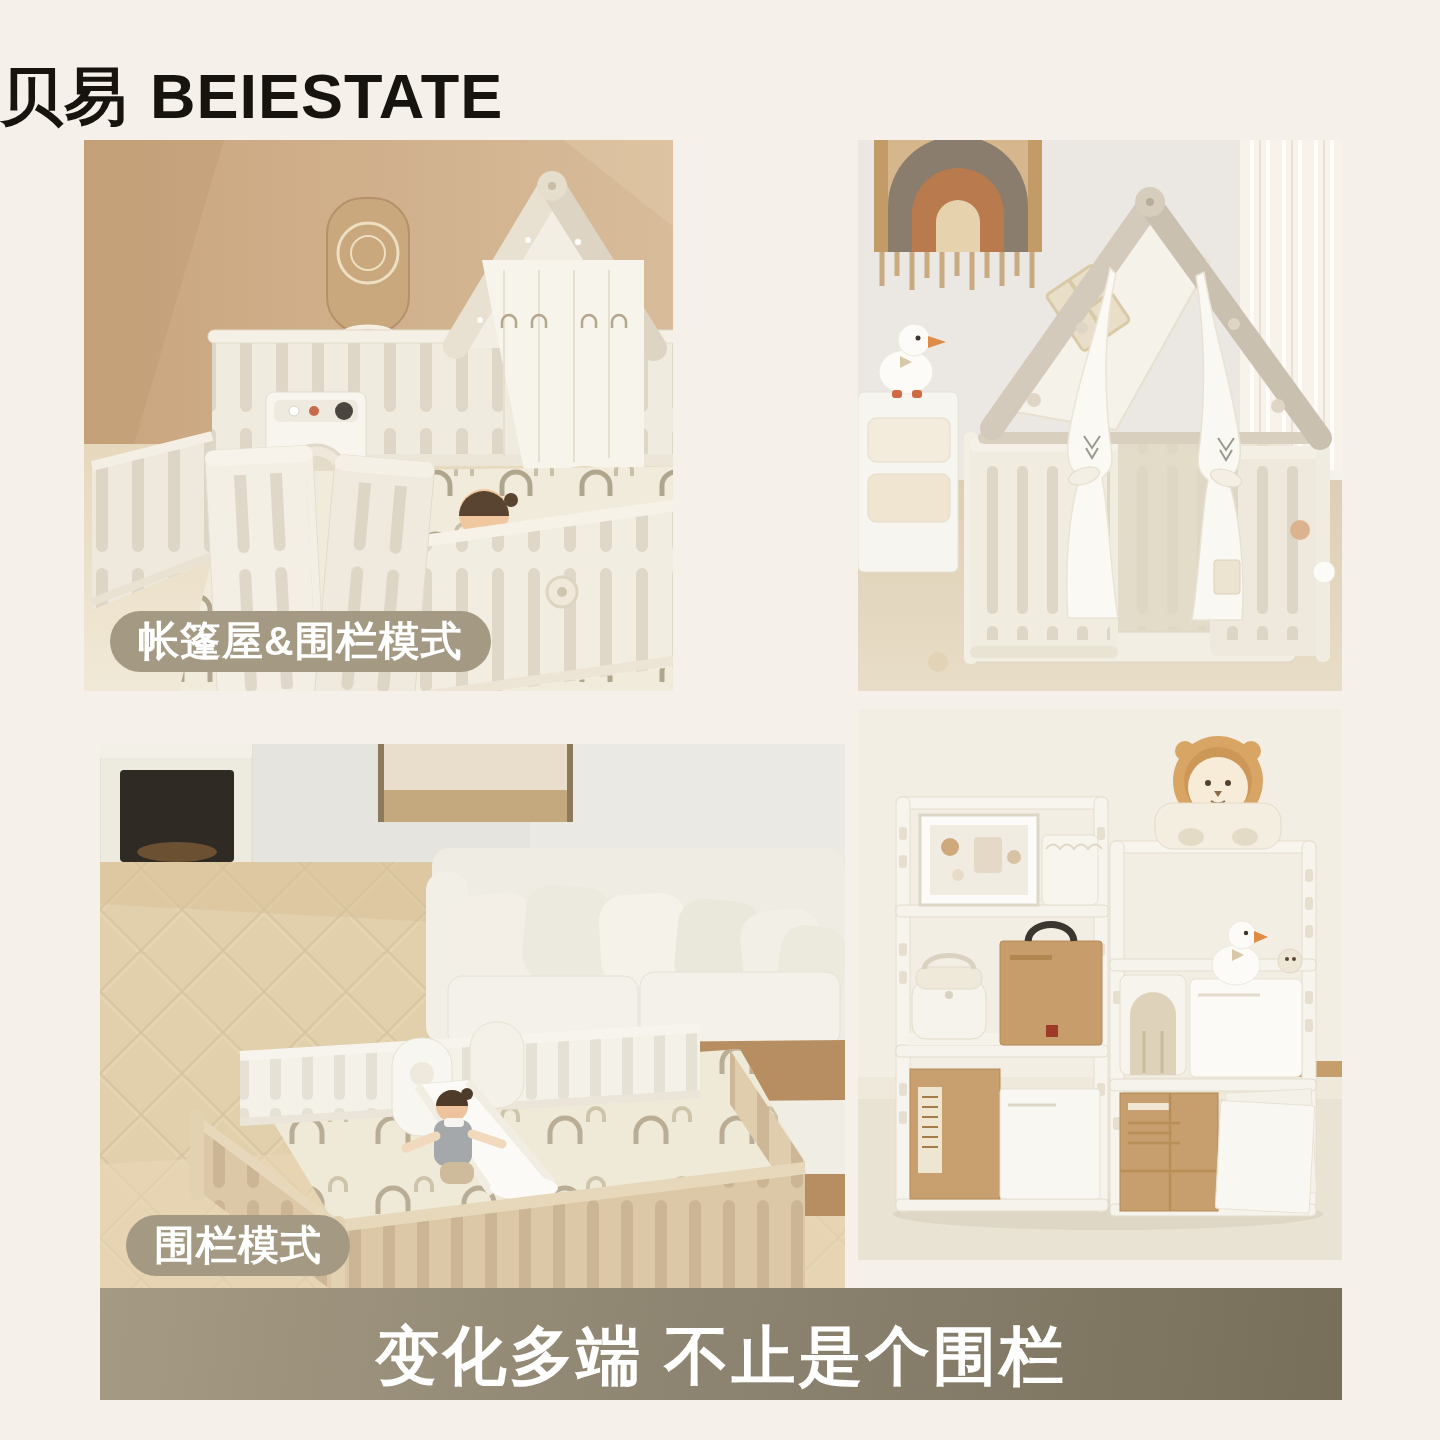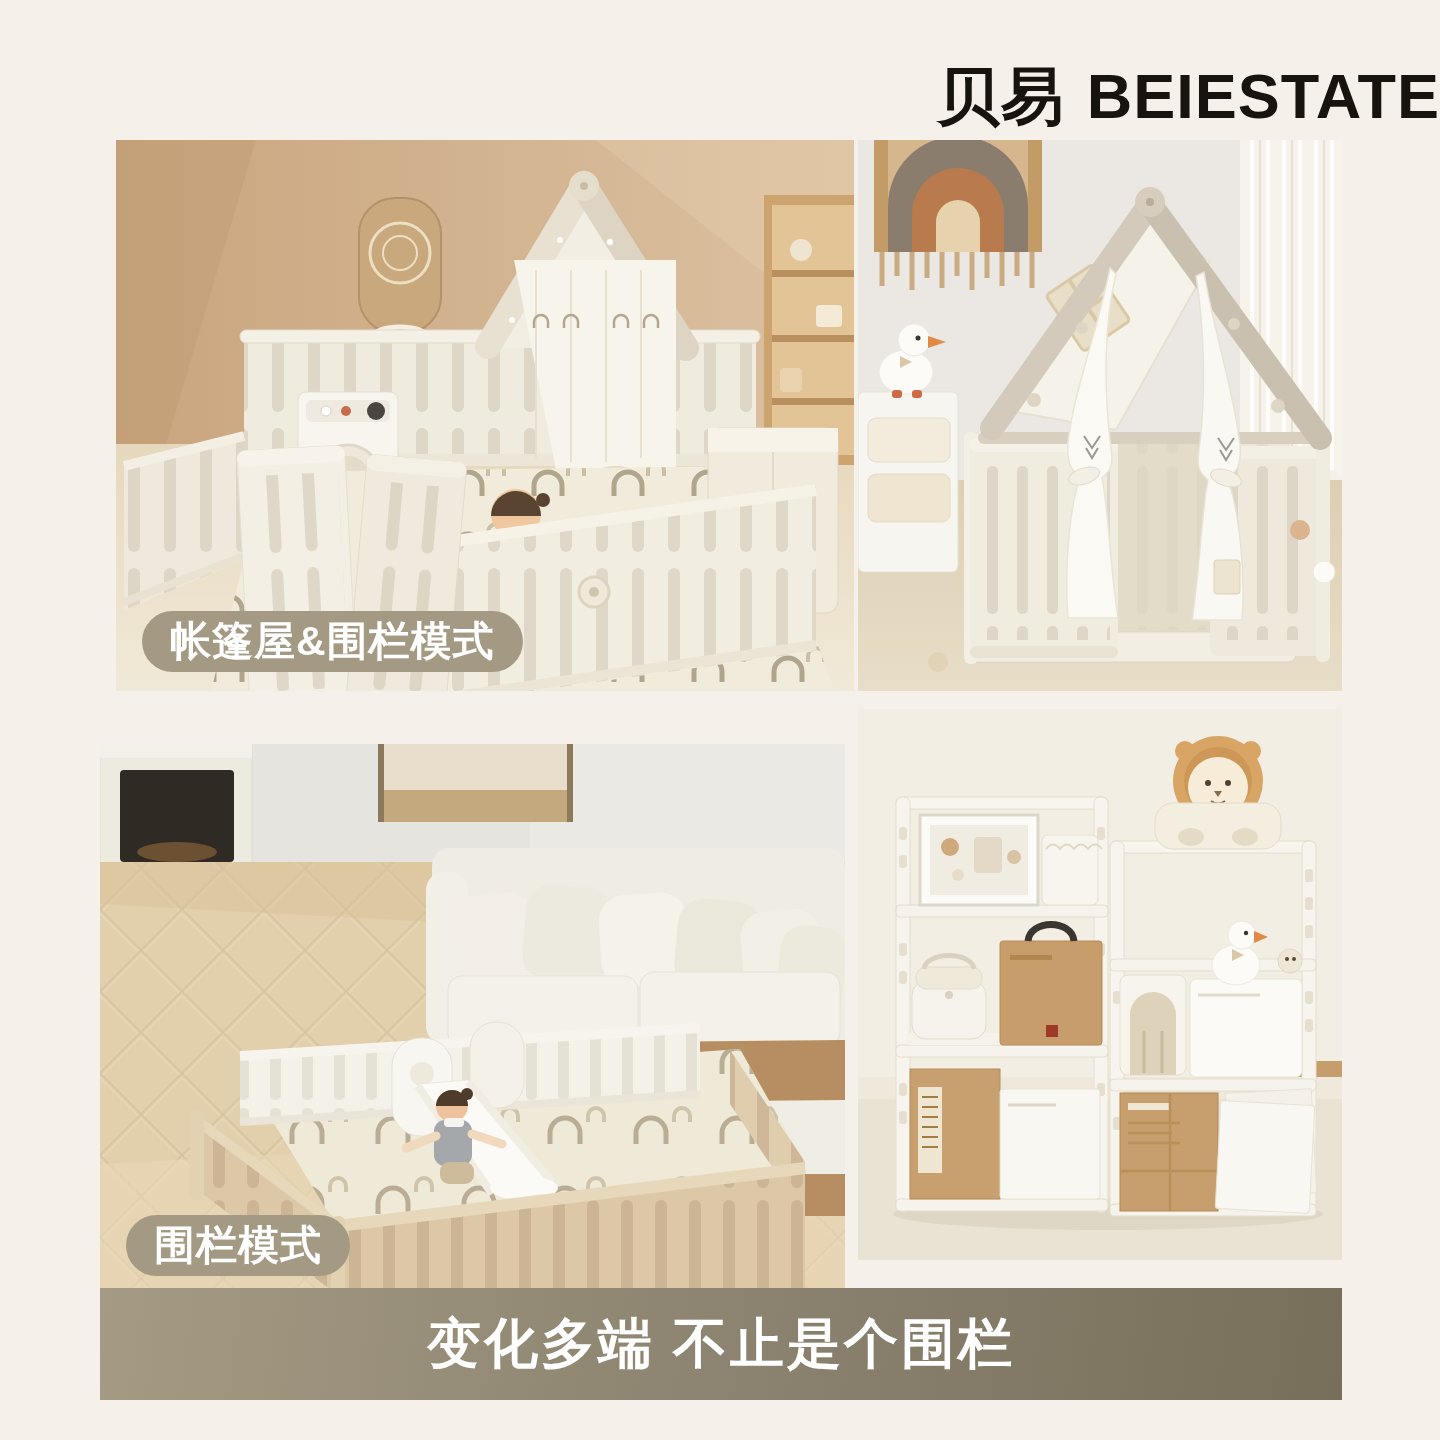--- a/index.html
+++ b/index.html
@@ -3,41 +3,41 @@
 <meta charset="utf-8">
 <style>
   html,body{margin:0;padding:0;}
   body{
     width:1440px;height:1440px;position:relative;overflow:hidden;
     background:#f5f0e9;
     font-family:"Liberation Sans","DejaVu Sans",sans-serif;
   }
   .logo{
     position:absolute;top:54px;left:0;right:0;
-    text-align:right;font-size:63px;font-weight:800;color:#17140f;
-    letter-spacing:1px;white-space:nowrap;padding-left:24px;
+    text-align:left;font-size:63px;font-weight:800;color:#17140f;
+    letter-spacing:1px;white-space:nowrap;
   }
   .logo .cn{margin-right:22px;}
   .photo{position:absolute;overflow:hidden;background:#e9e1d1;}
   .photo svg{display:block;}
-  .p1{left:116px;top:140px;width:738px;height:551px;}
+  .p1{left:84px;top:140px;width:589px;height:551px;}
   .p2{left:858px;top:140px;width:484px;height:551px;}
   .p3{left:100px;top:744px;width:745px;height:551px;}
   .p4{left:858px;top:709px;width:484px;height:551px;}
   .pill{
     position:absolute;left:26px;bottom:19px;height:61px;
     border-radius:31px;background:#a49a83;color:#ffffff;
     font-size:41px;font-weight:700;letter-spacing:1px;
     display:flex;align-items:center;padding:0 28px;white-space:nowrap;
   }
   .banner{
     position:absolute;left:100px;top:1288px;width:1242px;height:112px;
     background:linear-gradient(98deg,#a59b84 0%,#8c8370 50%,#786f5b 100%);
-    display:flex;align-items:center;justify-content:center;
-    color:#ffffff;font-size:54px;font-weight:700;letter-spacing:3px;white-space:nowrap;
+    display:flex;align-items:flex-end;justify-content:center;
+    color:#ffffff;font-size:64px;font-weight:700;letter-spacing:3px;white-space:nowrap;
   }
 </style>
 </head>
 <body>
 
 <header class="logo">
   <span class="cn">贝易</span><span>BEIESTATE</span>
 </header>
 
 <figure class="photo p1" style="margin:0;">

